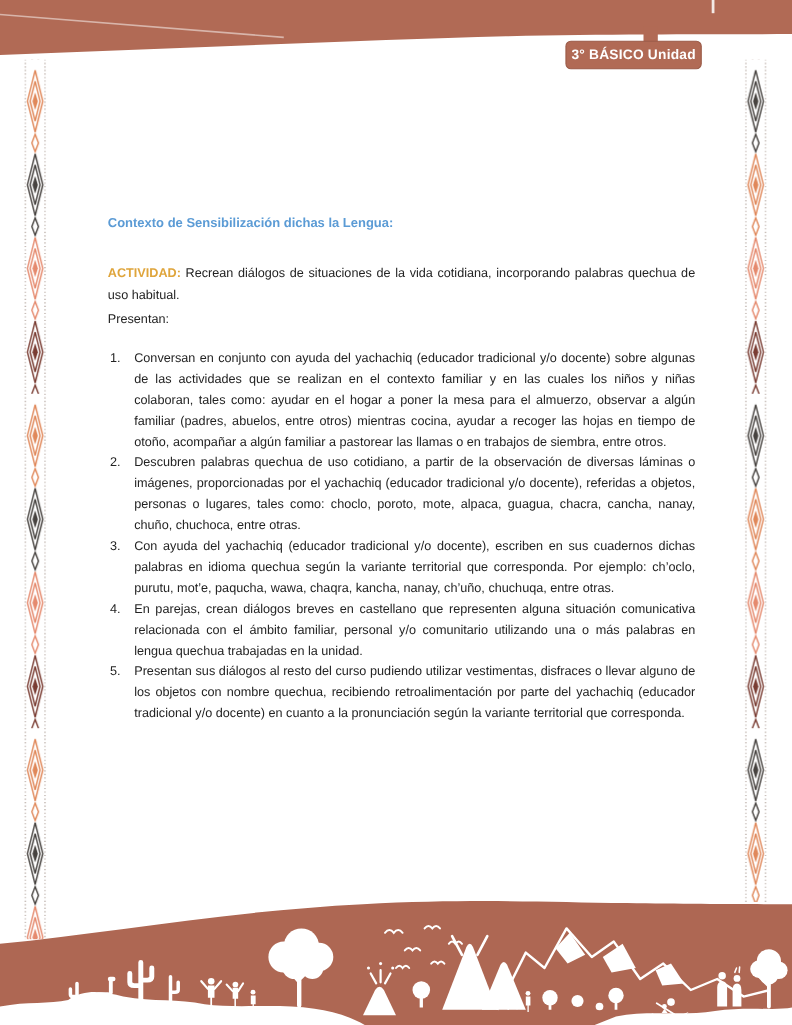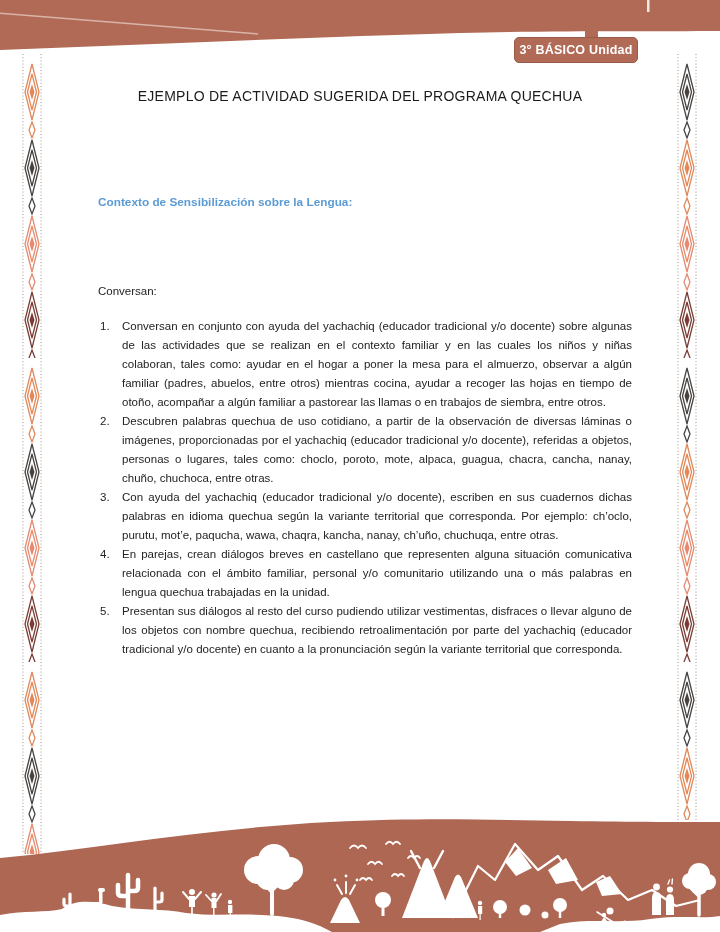--- a/index.html
+++ b/index.html
@@ -138,27 +138,30 @@
               <path d="M10,248 L14.5,266 L10,284 L5.5,266 Z"></path>
             <path d="M10,296 L13,304 L10,312 L7,304 Z"></path>
           </g>
           <path d="M10,258 L12.5,266 L10,274 L7.5,266 Z" fill="#7A3D33" stroke="none"></path>
         </g>
       </pattern>
     </defs>
     <rect x="0" y="0" width="20" height="766" fill="url(#pat-right)"></rect>
   </svg>
 
-  <div class="doc-title">EJEMPLO DE ACTIVIDAD SUGERIDA DEL PROGRAMA QUECHUA</div>
-
-
-  <div class="context-heading">Contexto de Sensibilización sobre la Lengua:</div>
-
-
-  <div class="examples-heading">Conversan:</div>
+
+
+  <div class="context-heading">Contexto de Sensibilización dichas la Lengua:</div>
+
+  <p class="activity-par">
+    <span class="label">ACTIVIDAD:</span>
+    <span>Recrean diálogos de situaciones de la vida cotidiana, incorporando palabras quechua de uso habitual.</span>
+  </p>
+
+  <div class="examples-heading">Presentan:</div>
 
   <ol class="examples-list">
       <li class="example-item"><span class="num">1.</span><span>Conversan en conjunto con ayuda del </span><span class="b">yachachiq</span><span> (educador tradicional y/o docente) sobre algunas de las actividades que se realizan en el contexto familiar y en las cuales los niños y niñas colaboran, tales como: ayudar en el hogar a poner la mesa para el almuerzo, observar a algún familiar (padres, abuelos, entre otros) mientras cocina, ayudar a recoger las hojas en tiempo de otoño, acompañar a algún familiar a pastorear las llamas o en trabajos de siembra, entre otros.</span></li>
       <li class="example-item"><span class="num">2.</span><span>Descubren palabras quechua de uso cotidiano, a partir de la observación de diversas láminas o imágenes, proporcionadas por el </span><span class="b">yachachiq</span><span> (educador tradicional y/o docente), referidas a objetos, personas o lugares, tales como: </span><span class="b">choclo, poroto, mote, alpaca, guagua, chacra, cancha, nanay, chuño, chuchoca</span><span>, entre otras.</span></li>
       <li class="example-item"><span class="num">3.</span><span>Con ayuda del </span><span class="b">yachachiq</span><span> (educador tradicional y/o docente), escriben en sus cuadernos dichas palabras en idioma quechua según la variante territorial que corresponda. Por ejemplo: </span><span class="b">ch’oclo, purutu, mot’e, paqucha, wawa, chaqra, kancha, nanay, ch’uño, chuchuqa,</span><span> entre otras.</span></li>
       <li class="example-item"><span class="num">4.</span><span>En parejas, crean diálogos breves en castellano que representen alguna situación comunicativa relacionada con el ámbito familiar, personal y/o comunitario utilizando una o más palabras en lengua quechua trabajadas en la unidad.</span></li>
       <li class="example-item"><span class="num">5.</span><span>Presentan sus diálogos al resto del curso pudiendo utilizar vestimentas, disfraces o llevar alguno de los objetos con nombre quechua, recibiendo retroalimentación por parte del </span><span class="b">yachachiq</span><span> (educador tradicional y/o docente) en cuanto a la pronunciación según la variante territorial que corresponda.</span></li>
     </ol>
 
   <svg class="footer-illustration" viewBox="0 0 720 114" preserveAspectRatio="none">

